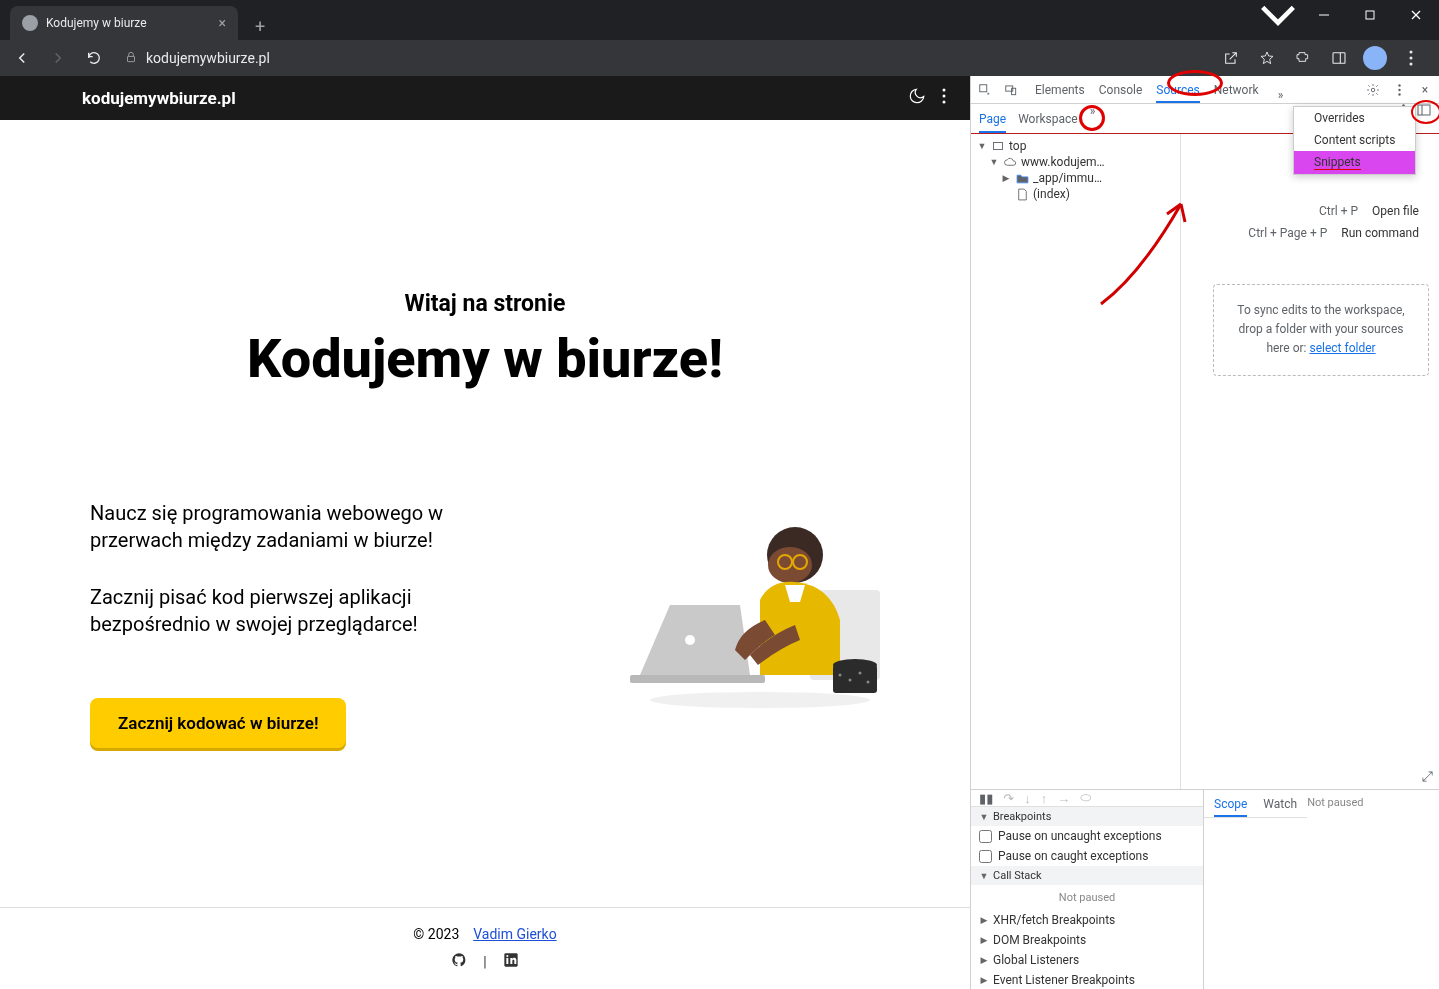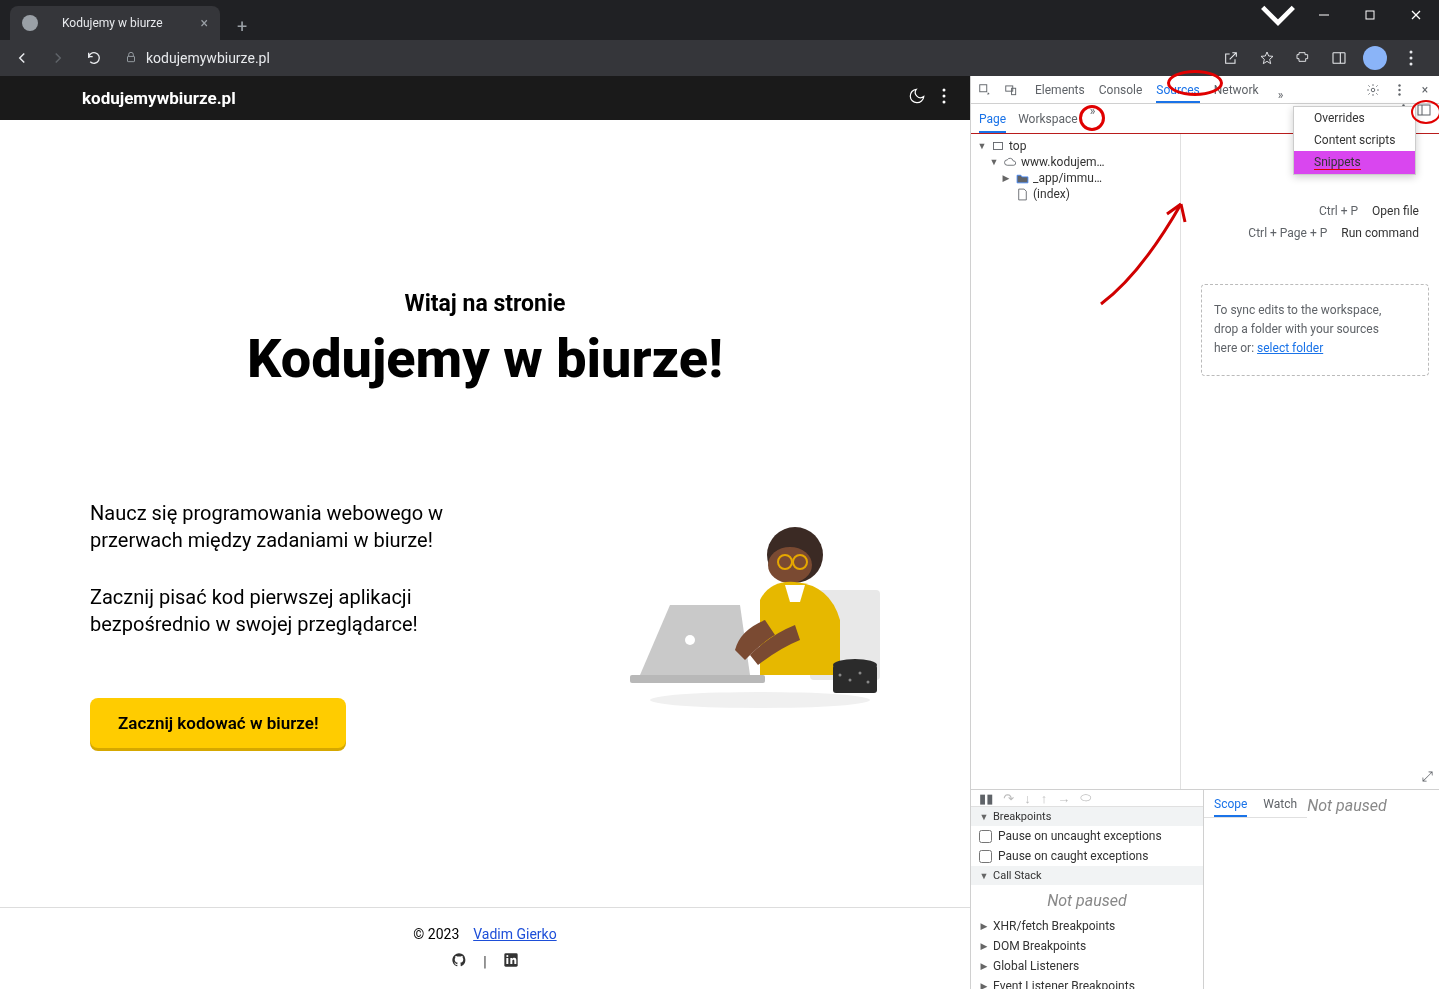--- a/index.html
+++ b/index.html
@@ -1,20 +1,20 @@
 <!DOCTYPE html>
 <html><head>
 <meta charset="utf-8">
 <style>
 * { margin: 0; padding: 0; box-sizing: border-box; font-family: -apple-system, BlinkMacSystemFont, "Segoe UI", Roboto, sans-serif; }
 body { width: 1439px; height: 989px; background: #fff; overflow: hidden; }
 
 
 .titlebar { height: 40px; background: #202124; display: flex; align-items: flex-end; padding-left: 10px; position: relative; }
-.tab { height: 34px; background: #35363a; border-radius: 8px 8px 0 0; display: flex; align-items: center; padding: 0 12px; gap: 24px; width: 210px; }
+.tab { height: 34px; background: #35363a; border-radius: 8px 8px 0 0; display: flex; align-items: center; padding: 0 12px; gap: 8px; width: 228px; }
 .tab-favicon { width: 16px; height: 16px; background: #9aa0a6; border-radius: 50%; flex-shrink: 0; }
 .tab-title { color: #e8eaed; font-size: 12px; flex: 1; overflow: hidden; white-space: nowrap; text-overflow: ellipsis; }
 .tab-close { color: #9aa0a6; font-size: 14px; cursor: pointer; }
 .new-tab { width: 28px; height: 28px; display: flex; align-items: center; justify-content: center; color: #9aa0a6; font-size: 18px; margin-left: 8px; cursor: pointer; }
 .window-controls { position: absolute; right: 0; top: 0; display: flex; height: 30px; }
 .win-btn { width: 46px; display: flex; align-items: center; justify-content: center; color: #fff; cursor: pointer; }
 .win-btn svg { width: 12px; height: 12px; }
 .chevdown { width: 46px; display:flex; align-items:center; justify-content:center; color:#fff; }
 
 
@@ -68,37 +68,37 @@
 .tree-row { display: flex; align-items: center; gap: 4px; padding: 1px 4px; font-size: 12px; cursor: pointer; }
 .tri { font-size: 9px; color: #666; width: 10px; text-align:center; }
 .tree-ic { width: 14px; height: 14px; display:inline-flex; align-items:center; justify-content:center; }
 .folder-ic path { fill: #5f6368; }
 .cloud-ic { color: #5f6368; }
 .page-ic { font-size:11px; color:#5f6368; }
 
 .dt-right { flex: 1; position: relative; }
 .hints { position: absolute; top: 70px; right: 20px; font-size: 12px; color: #5f6368; text-align: right; }
 .hint-row { display: flex; gap: 14px; justify-content: flex-end; margin-bottom: 8px; }
-.sync-box { position: absolute; top: 150px; right: 10px; left: 20px; border: 1px dashed #bbb; border-radius: 4px; padding: 16px 12px; color: #5f6368; line-height: 1.6; }
+.sync-box { position: absolute; top: 150px; right: 10px; left: 32px; border: 1px dashed #bbb; border-radius: 4px; padding: 16px 12px; text-align: center; color: #5f6368; line-height: 1.6; }
 .sync-box a { color: #1a73e8; text-decoration: underline; cursor: pointer; }
 
 
 .dropdown { position: absolute; top: 0; left: 112px; background: #fff; border: 1px solid #ccc; box-shadow: 0 2px 8px rgba(0,0,0,.2); z-index: 40; }
 .dd-item { padding: 4px 20px; font-size: 12px; cursor: pointer; white-space: nowrap; text-align:left; }
 .dd-item.hover { background: #d946ef; }
 .dd-underline { border-bottom: 1.5px solid #d00; display:inline-block; }
 
 
 .dt-bottom { height: 200px; border-top: 1px solid #d0d0d0; display: flex; }
 .dbg-left { width: 233px; border-right: 1px solid #d0d0d0; display: flex; flex-direction: column; overflow:hidden; }
 .dbg-ctrl { height: 28px; border-bottom: 1px solid #e0e0e0; display: flex; align-items: center; gap: 10px; padding: 0 8px; color: #5f6368; }
 .dbg-ctrl span { cursor:pointer; font-size:13px; }
 .section-hdr { background: #f1f3f4; padding: 3px 8px; font-size: 11px; color: #333; display:flex; align-items:center; gap:4px; }
 .pause-row { padding: 3px 8px; display: flex; align-items: center; gap: 6px; font-size: 12px; }
-.not-paused { text-align: center; font-style: italic; color: #888; padding: 6px 0; font-size: 16px; }
+.not-paused { text-align: center; color: #888; padding: 6px 0; font-size: 11px; }
 .bp-row { padding: 3px 8px; font-size: 12px; display:flex; align-items:center; gap:4px; cursor:pointer; }
 .dbg-right { flex: 1; display: flex; flex-direction: row; }
 .watch-tabs { height: 28px; border-bottom: 1px solid #e0e0e0; display: flex; align-items: center; gap: 16px; padding: 0 10px; }
 .w-tab { font-size: 12px; color: #5f6368; cursor:pointer; position:relative; height:100%; display:flex; align-items:center; }
 .w-tab.active { color: #1a73e8; }
 .w-tab.active::after { content:''; position:absolute; bottom:0; left:0; right:0; height:2px; background:#1a73e8; }
 
 
 .red-arrow { position: absolute; z-index: 45; pointer-events: none; }
 

